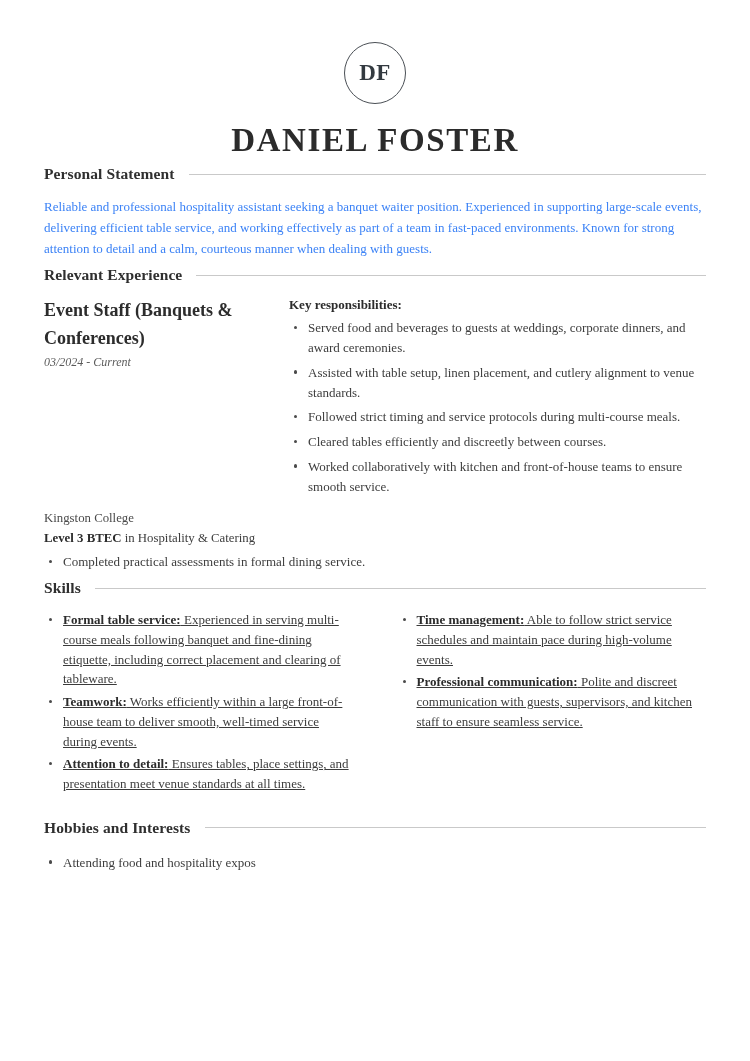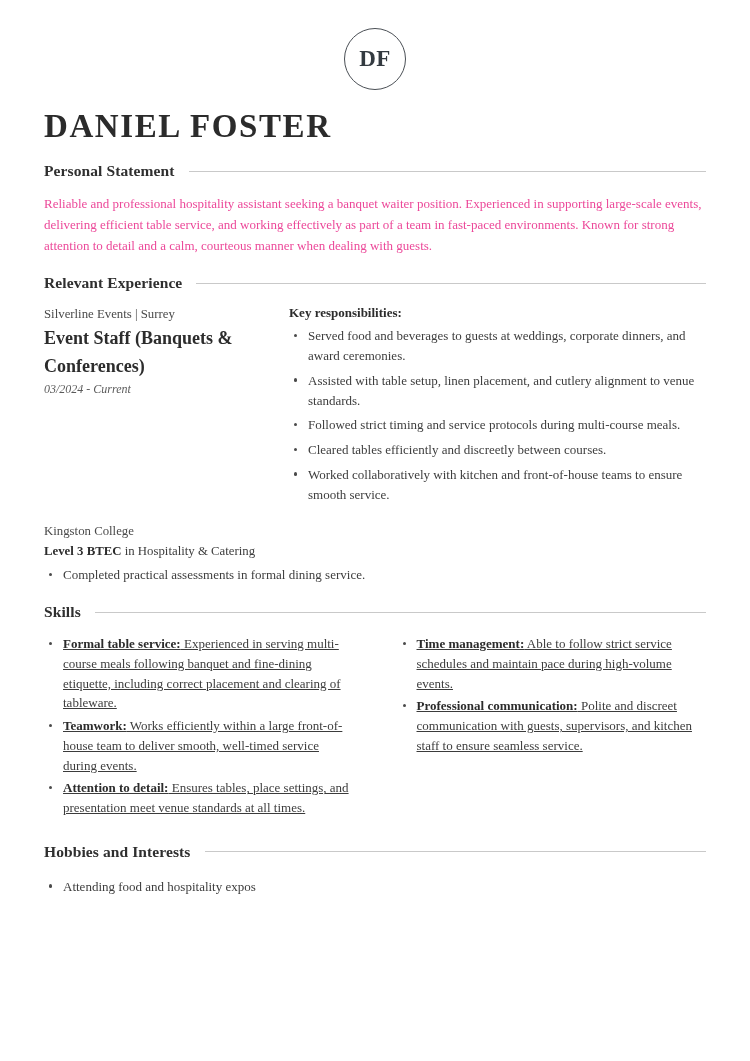--- a/index.html
+++ b/index.html
@@ -19,21 +19,22 @@
     width: 750px;
     height: 1061px;
     background: #ffffff;
     box-sizing: border-box;
     padding: 0 44px;
     overflow: hidden;
   }
 
   
   .header {
-    padding-top: 28px;
+    text-align: center;
+    padding-top: 42px;
   }
   .monogram {
     width: 62px;
     height: 62px;
     border: 1.2px solid #4a4f55;
     border-radius: 50%;
     margin: 0 auto;
     display: flex;
     align-items: center;
     justify-content: center;
@@ -61,21 +62,21 @@
     letter-spacing: 0.15px;
   }
   .contact-sep {
     display: inline-block;
     padding: 0 9px;
     color: #8b8b8d;
   }
 
   
   .section {
-    margin-top: 18px;
+    margin-top: 7px;
   }
   .section-head {
     display: flex;
     align-items: center;
     gap: 14px;
   }
   .section-title {
     font-size: 15.5px;
     font-weight: bold;
     color: #2f2f2f;
@@ -88,21 +89,21 @@
     background: #c9c9c9;
   }
   .section-body {
     margin-top: 13px;
   }
 
   
   .paragraph {
     font-size: 13px;
     line-height: 1.62;
-    color: #ec4899;
+    color: #3b82f6;
   }
 
   .two-col {
     display: flex;
     align-items: flex-start;
   }
   .col-left {
     width: 245px;
     flex: none;
     padding-right: 14px;
@@ -209,21 +210,20 @@
     </div>
   </div>
 
   <div class="section">
     <div class="section-head">
       <div class="section-title">Relevant Experience</div>
       <div class="section-rule"></div>
     </div>
     <div class="section-body two-col">
       <div class="col-left">
-        <div class="org-line">Silverline Events | Surrey</div>
         <div class="role-line">Event Staff (Banquets &amp; Conferences)</div>
         <div class="date-line">03/2024 - Current</div>
       </div>
       <div class="col-right">
         <div class="sub-label">Key responsibilities:</div>
         <ul class="bullets">
           <li>Served food and beverages to guests at weddings, corporate dinners, and award ceremonies.</li>
           <li>Assisted with table setup, linen placement, and cutlery alignment to venue standards.</li>
           <li>Followed strict timing and service protocols during multi-course meals.</li>
           <li>Cleared tables efficiently and discreetly between courses.</li>

